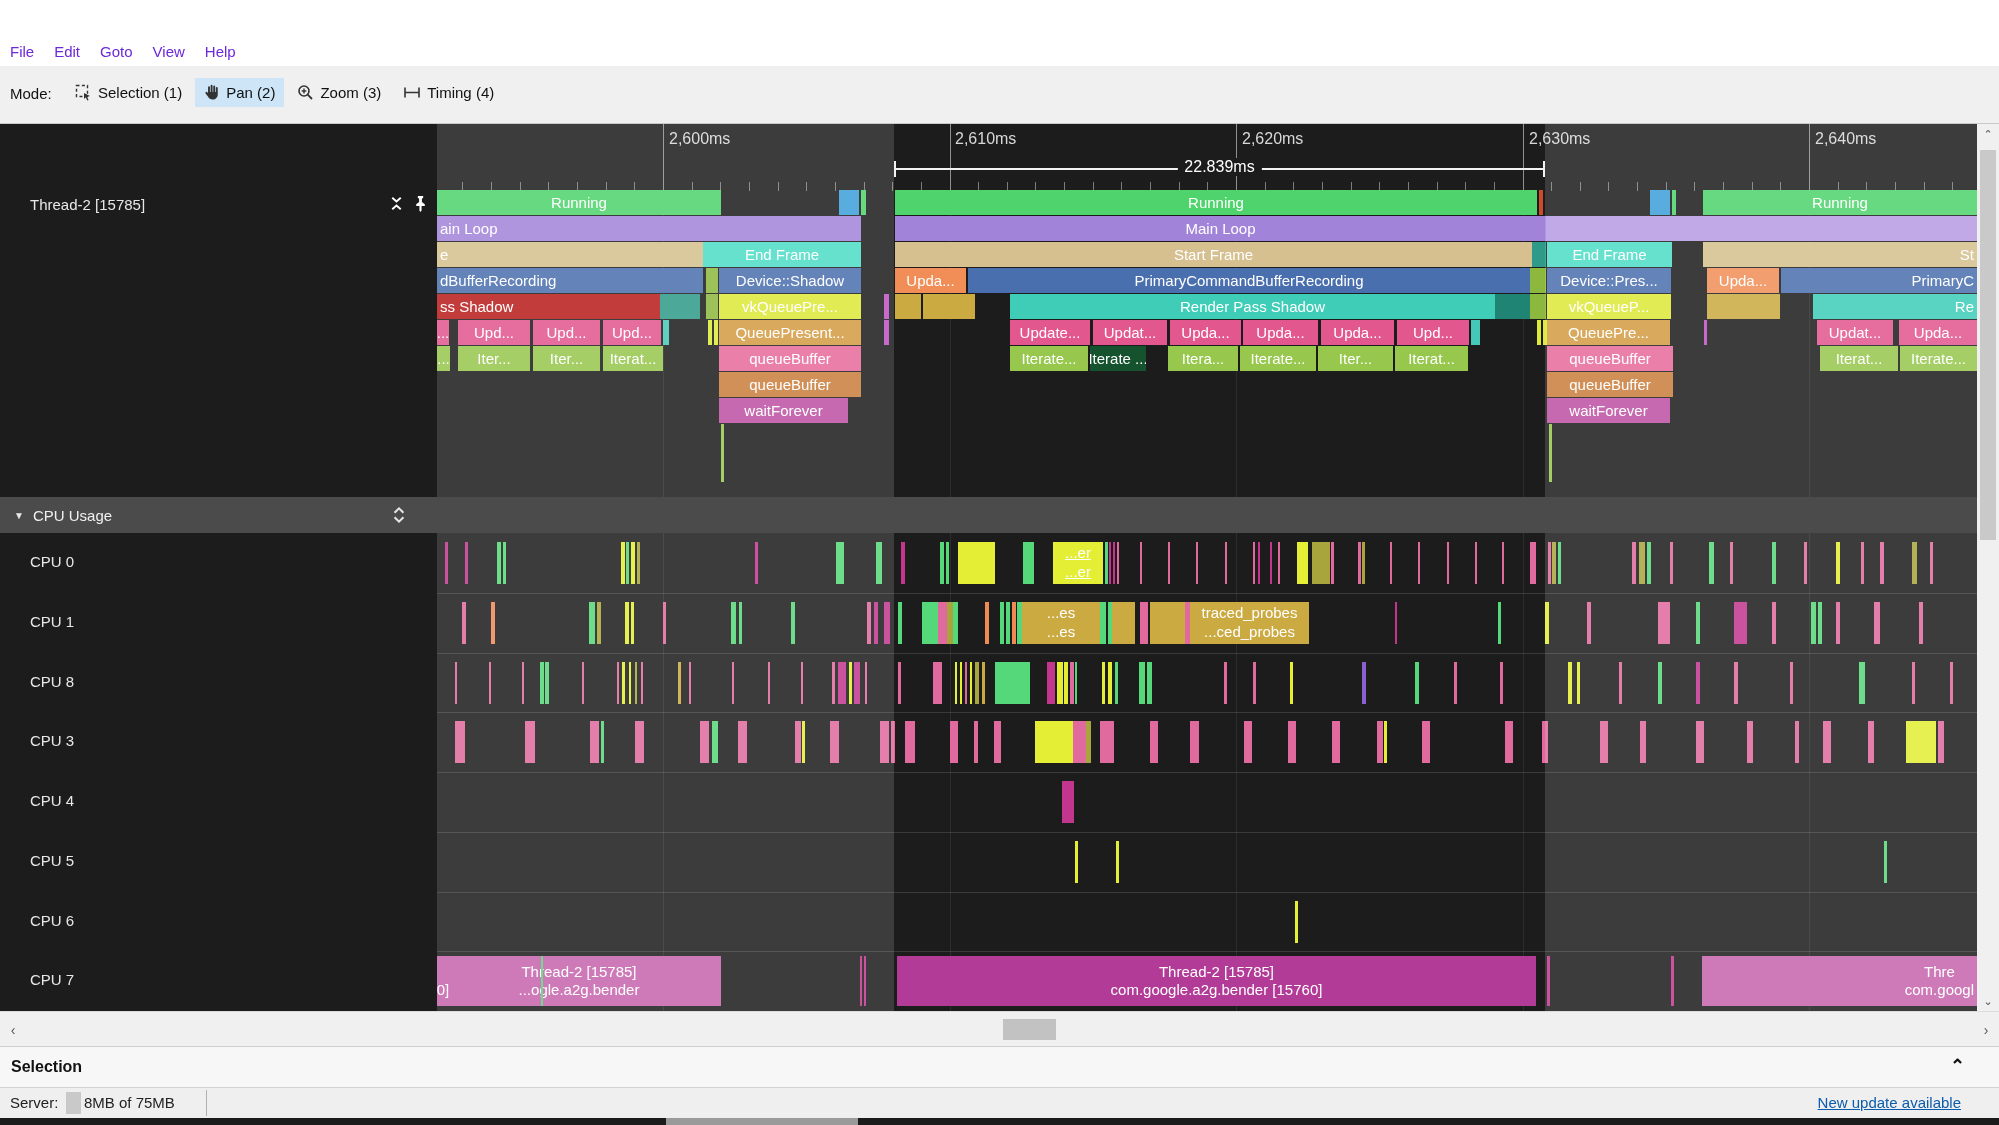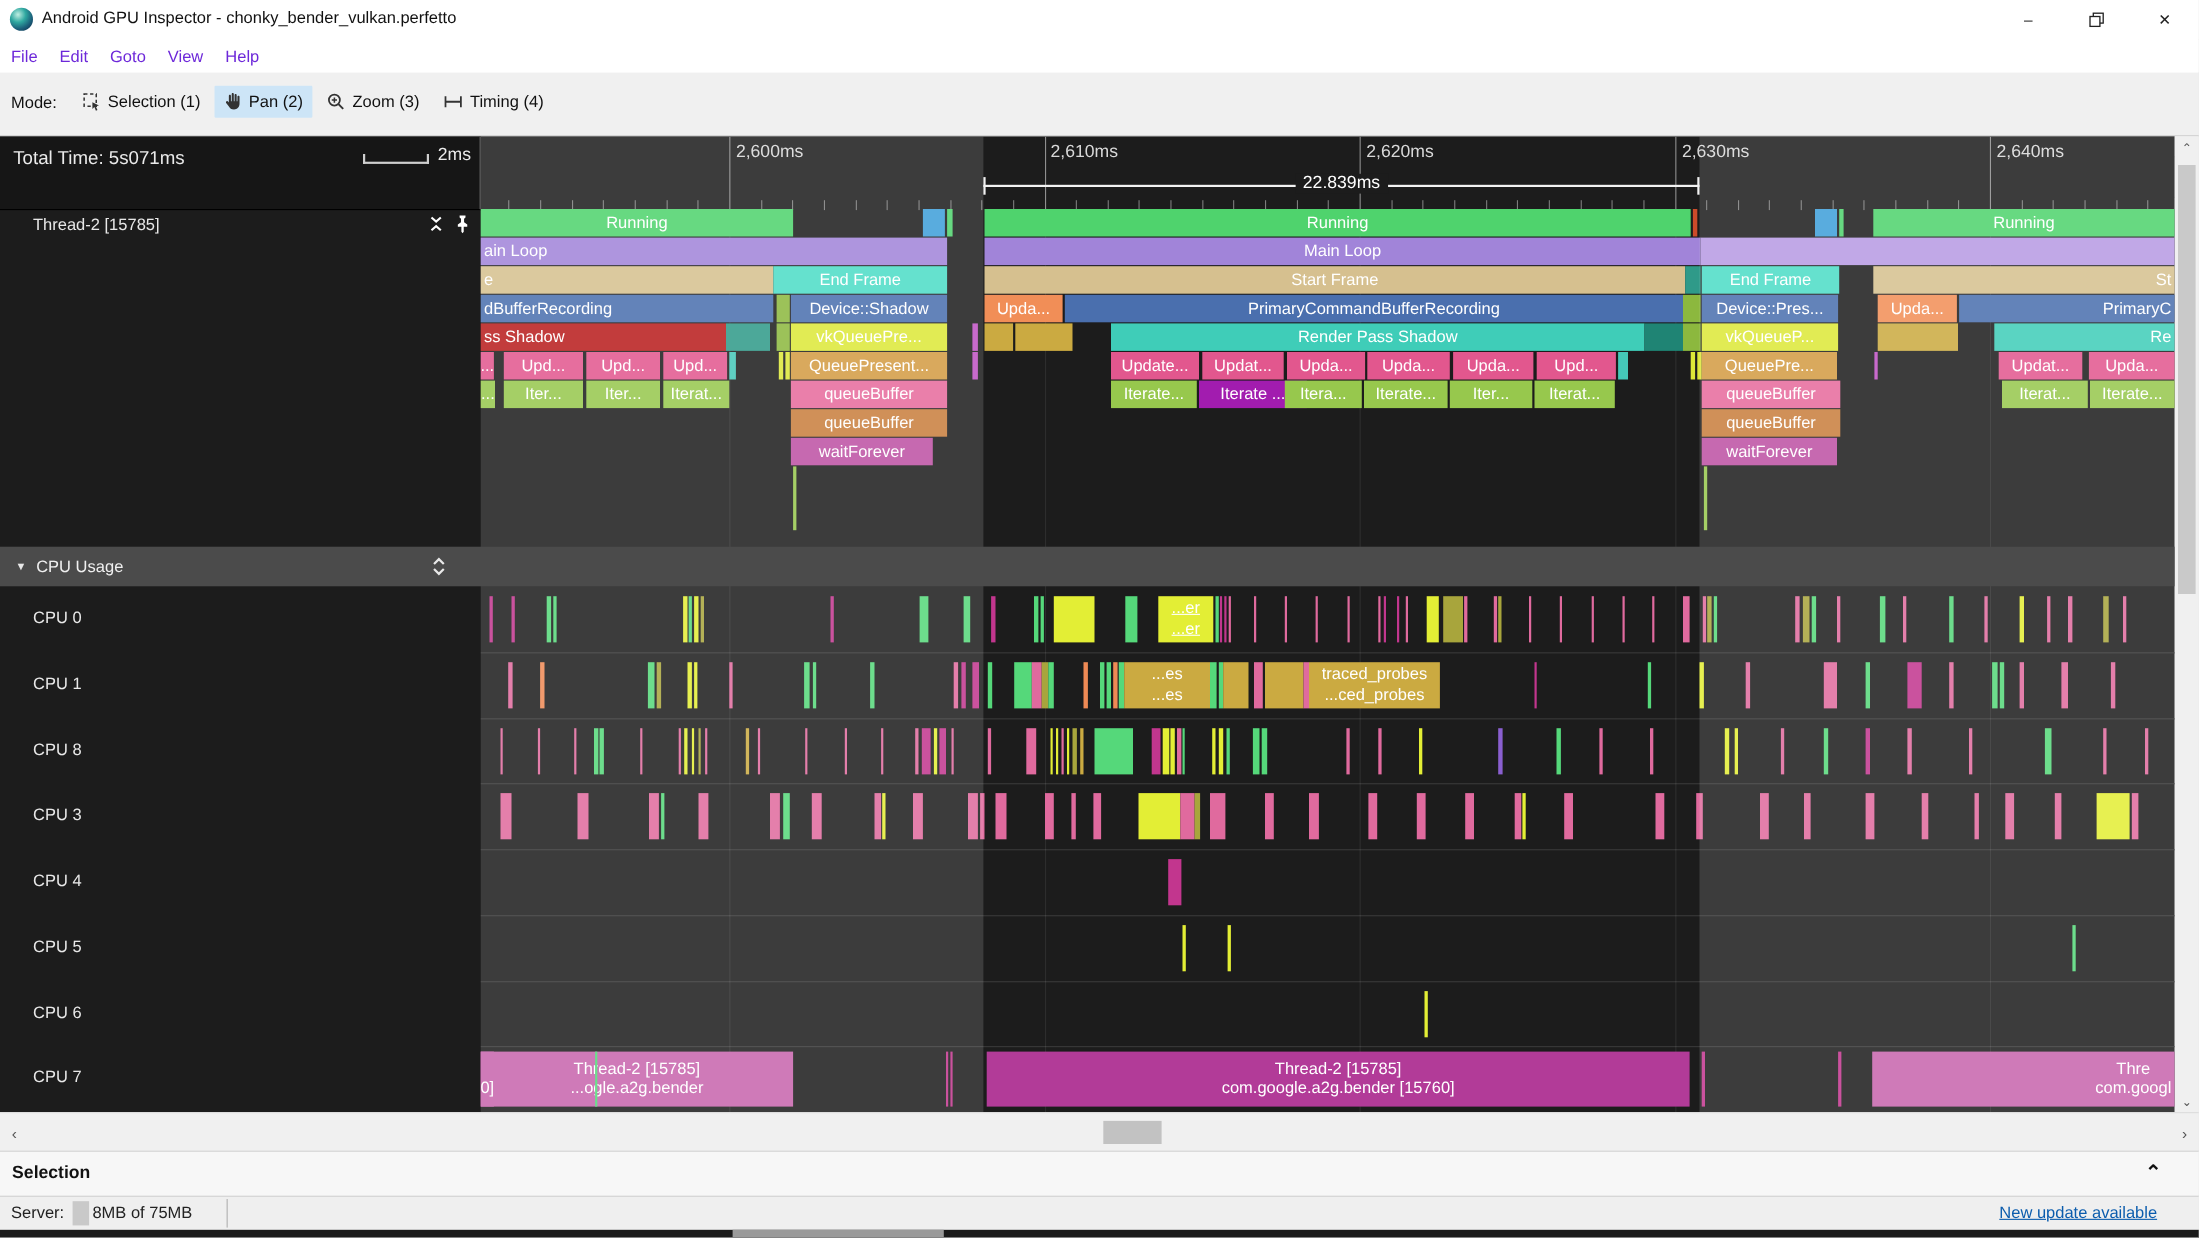--- a/index.html
+++ b/index.html
@@ -82,34 +82,20 @@
   .statusbar .sep{position:absolute;left:206px;top:2px;width:1px;height:26px;background:#b0b0b0;}
   .update-link{position:absolute;right:38px;top:6px;font-size:15px;color:#0b5cad;text-decoration:underline;}
   .bottom-strip{position:absolute;left:0;top:1118px;width:1999px;height:7px;background:#1b1b1b;}
   .bottom-strip .g{position:absolute;left:666px;top:0;width:192px;height:7px;background:#9a9a9a;}
 </style>
 </head>
 <body>
 
 <div class="app">
 
-  <div class="titlebar">
-    <div class="app-icon"></div>
-    <div class="title-text">Android GPU Inspector - chonky_bender_vulkan.perfetto</div>
-    <div class="winbtns">
-      <div class="winbtn">–</div>
-      <div class="winbtn">
-        <svg width="14" height="14" viewBox="0 0 14 14">
-          <rect x="4" y="1" width="9" height="9" fill="none" stroke="#222" stroke-width="1.2"></rect>
-          <rect x="1" y="4" width="9" height="9" fill="#fff" stroke="#222" stroke-width="1.2"></rect>
-        </svg>
-      </div>
-      <div class="winbtn">✕</div>
-    </div>
-  </div>
 
   <div class="menubar" id="menubar">
       <span class="menu-item">File</span>
       <span class="menu-item">Edit</span>
       <span class="menu-item">Goto</span>
       <span class="menu-item">View</span>
       <span class="menu-item">Help</span>
     </div>
 
   <div class="toolbar">
@@ -391,21 +377,21 @@
         </div>
         <div class="slice" style="left: 603px; width: 60px; top: 222px; height: 25px; background: rgb(151, 200, 77);">
           <span>Iterat...</span>
         </div>
         <div class="slice" style="left: 719px; width: 142px; top: 222px; height: 25px; background: rgb(231, 107, 157);">
           <span>queueBuffer</span>
         </div>
         <div class="slice" style="left: 1010px; width: 78px; top: 222px; height: 25px; background: rgb(151, 200, 77);">
           <span>Iterate...</span>
         </div>
-        <div class="slice" style="left: 1090px; width: 98px; top: 222px; height: 25px; background: #a21caf;">
+        <div class="slice" style="left: 1090px; width: 56px; top: 222px; height: 25px; background: #14532d;">
           <span>Iterate ...</span>
         </div>
         <div class="slice" style="left: 1168px; width: 70px; top: 222px; height: 25px; background: rgb(151, 200, 77);">
           <span>Itera...</span>
         </div>
         <div class="slice" style="left: 1240px; width: 76px; top: 222px; height: 25px; background: rgb(151, 200, 77);">
           <span>Iterate...</span>
         </div>
         <div class="slice" style="left: 1318px; width: 75px; top: 222px; height: 25px; background: rgb(151, 200, 77);">
           <span>Iter...</span>
@@ -698,25 +684,20 @@
           <div class="cpu-label" style="top: 429px;">CPU 0</div>
           <div class="cpu-label" style="top: 488.75px;">CPU 1</div>
           <div class="cpu-label" style="top: 548.5px;">CPU 8</div>
           <div class="cpu-label" style="top: 608.25px;">CPU 3</div>
           <div class="cpu-label" style="top: 668px;">CPU 4</div>
           <div class="cpu-label" style="top: 727.75px;">CPU 5</div>
           <div class="cpu-label" style="top: 787.5px;">CPU 6</div>
           <div class="cpu-label" style="top: 847.25px;">CPU 7</div>
         </div>
     </div>
-  <div class="ruler-left">
-        <div class="total-time">Total Time: 5s071ms</div>
-        <div class="scale-bracket"></div>
-        <div class="scale-label">2ms</div>
-      </div>
     </div>
 
   <div class="vscroll">
     <div class="arrow" style="top:0">⌃</div>
     <div class="vthumb"></div>
     <div class="arrow" style="bottom:0">⌄</div>
   </div>
 
   <div class="hscroll">
     <div class="arrow" style="left:0">‹</div>

